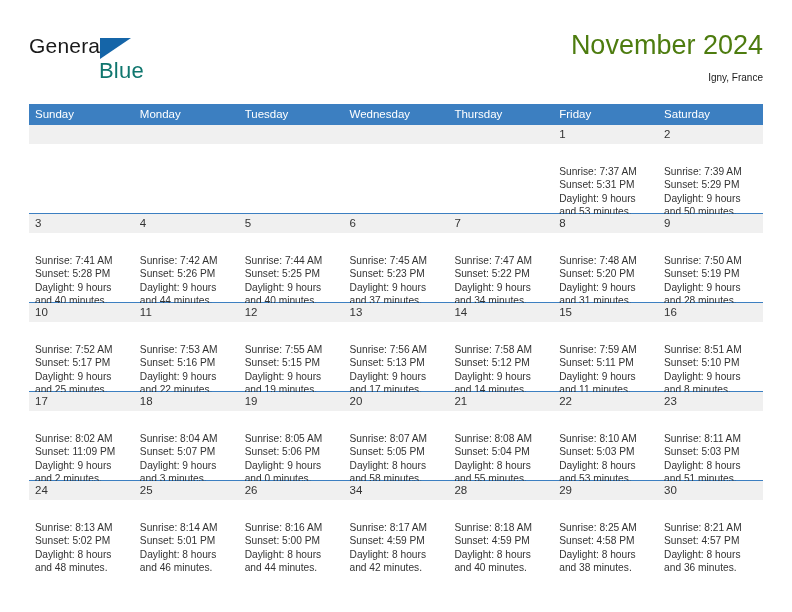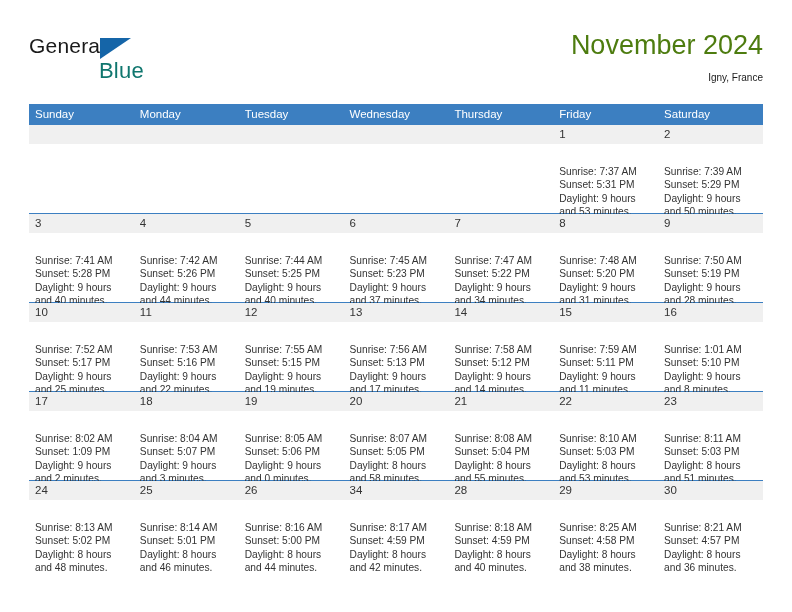--- a/index.html
+++ b/index.html
@@ -396,35 +396,35 @@
                 <div>Sunset: 5:11 PM</div>
                 <div>Daylight: 9 hours</div>
                 <div>and 11 minutes.</div>
               </div>
             </div>
           </td>
           <td>
             <div class="daycell">
               <div class="daynum">16</div>
               <div class="details">
-                <div>Sunrise: 1:01 AM</div>
+                <div>Sunrise: 8:51 AM</div>
                 <div>Sunset: 5:10 PM</div>
                 <div>Daylight: 9 hours</div>
                 <div>and 8 minutes.</div>
               </div>
             </div>
           </td>
         </tr>
         <tr class="week-row">
           <td>
             <div class="daycell">
               <div class="daynum">17</div>
               <div class="details">
                 <div>Sunrise: 8:02 AM</div>
-                <div>Sunset: 1:09 PM</div>
+                <div>Sunset: 11:09 PM</div>
                 <div>Daylight: 9 hours</div>
                 <div>and 2 minutes.</div>
               </div>
             </div>
           </td>
           <td>
             <div class="daycell">
               <div class="daynum">18</div>
               <div class="details">
                 <div>Sunrise: 8:04 AM</div>

